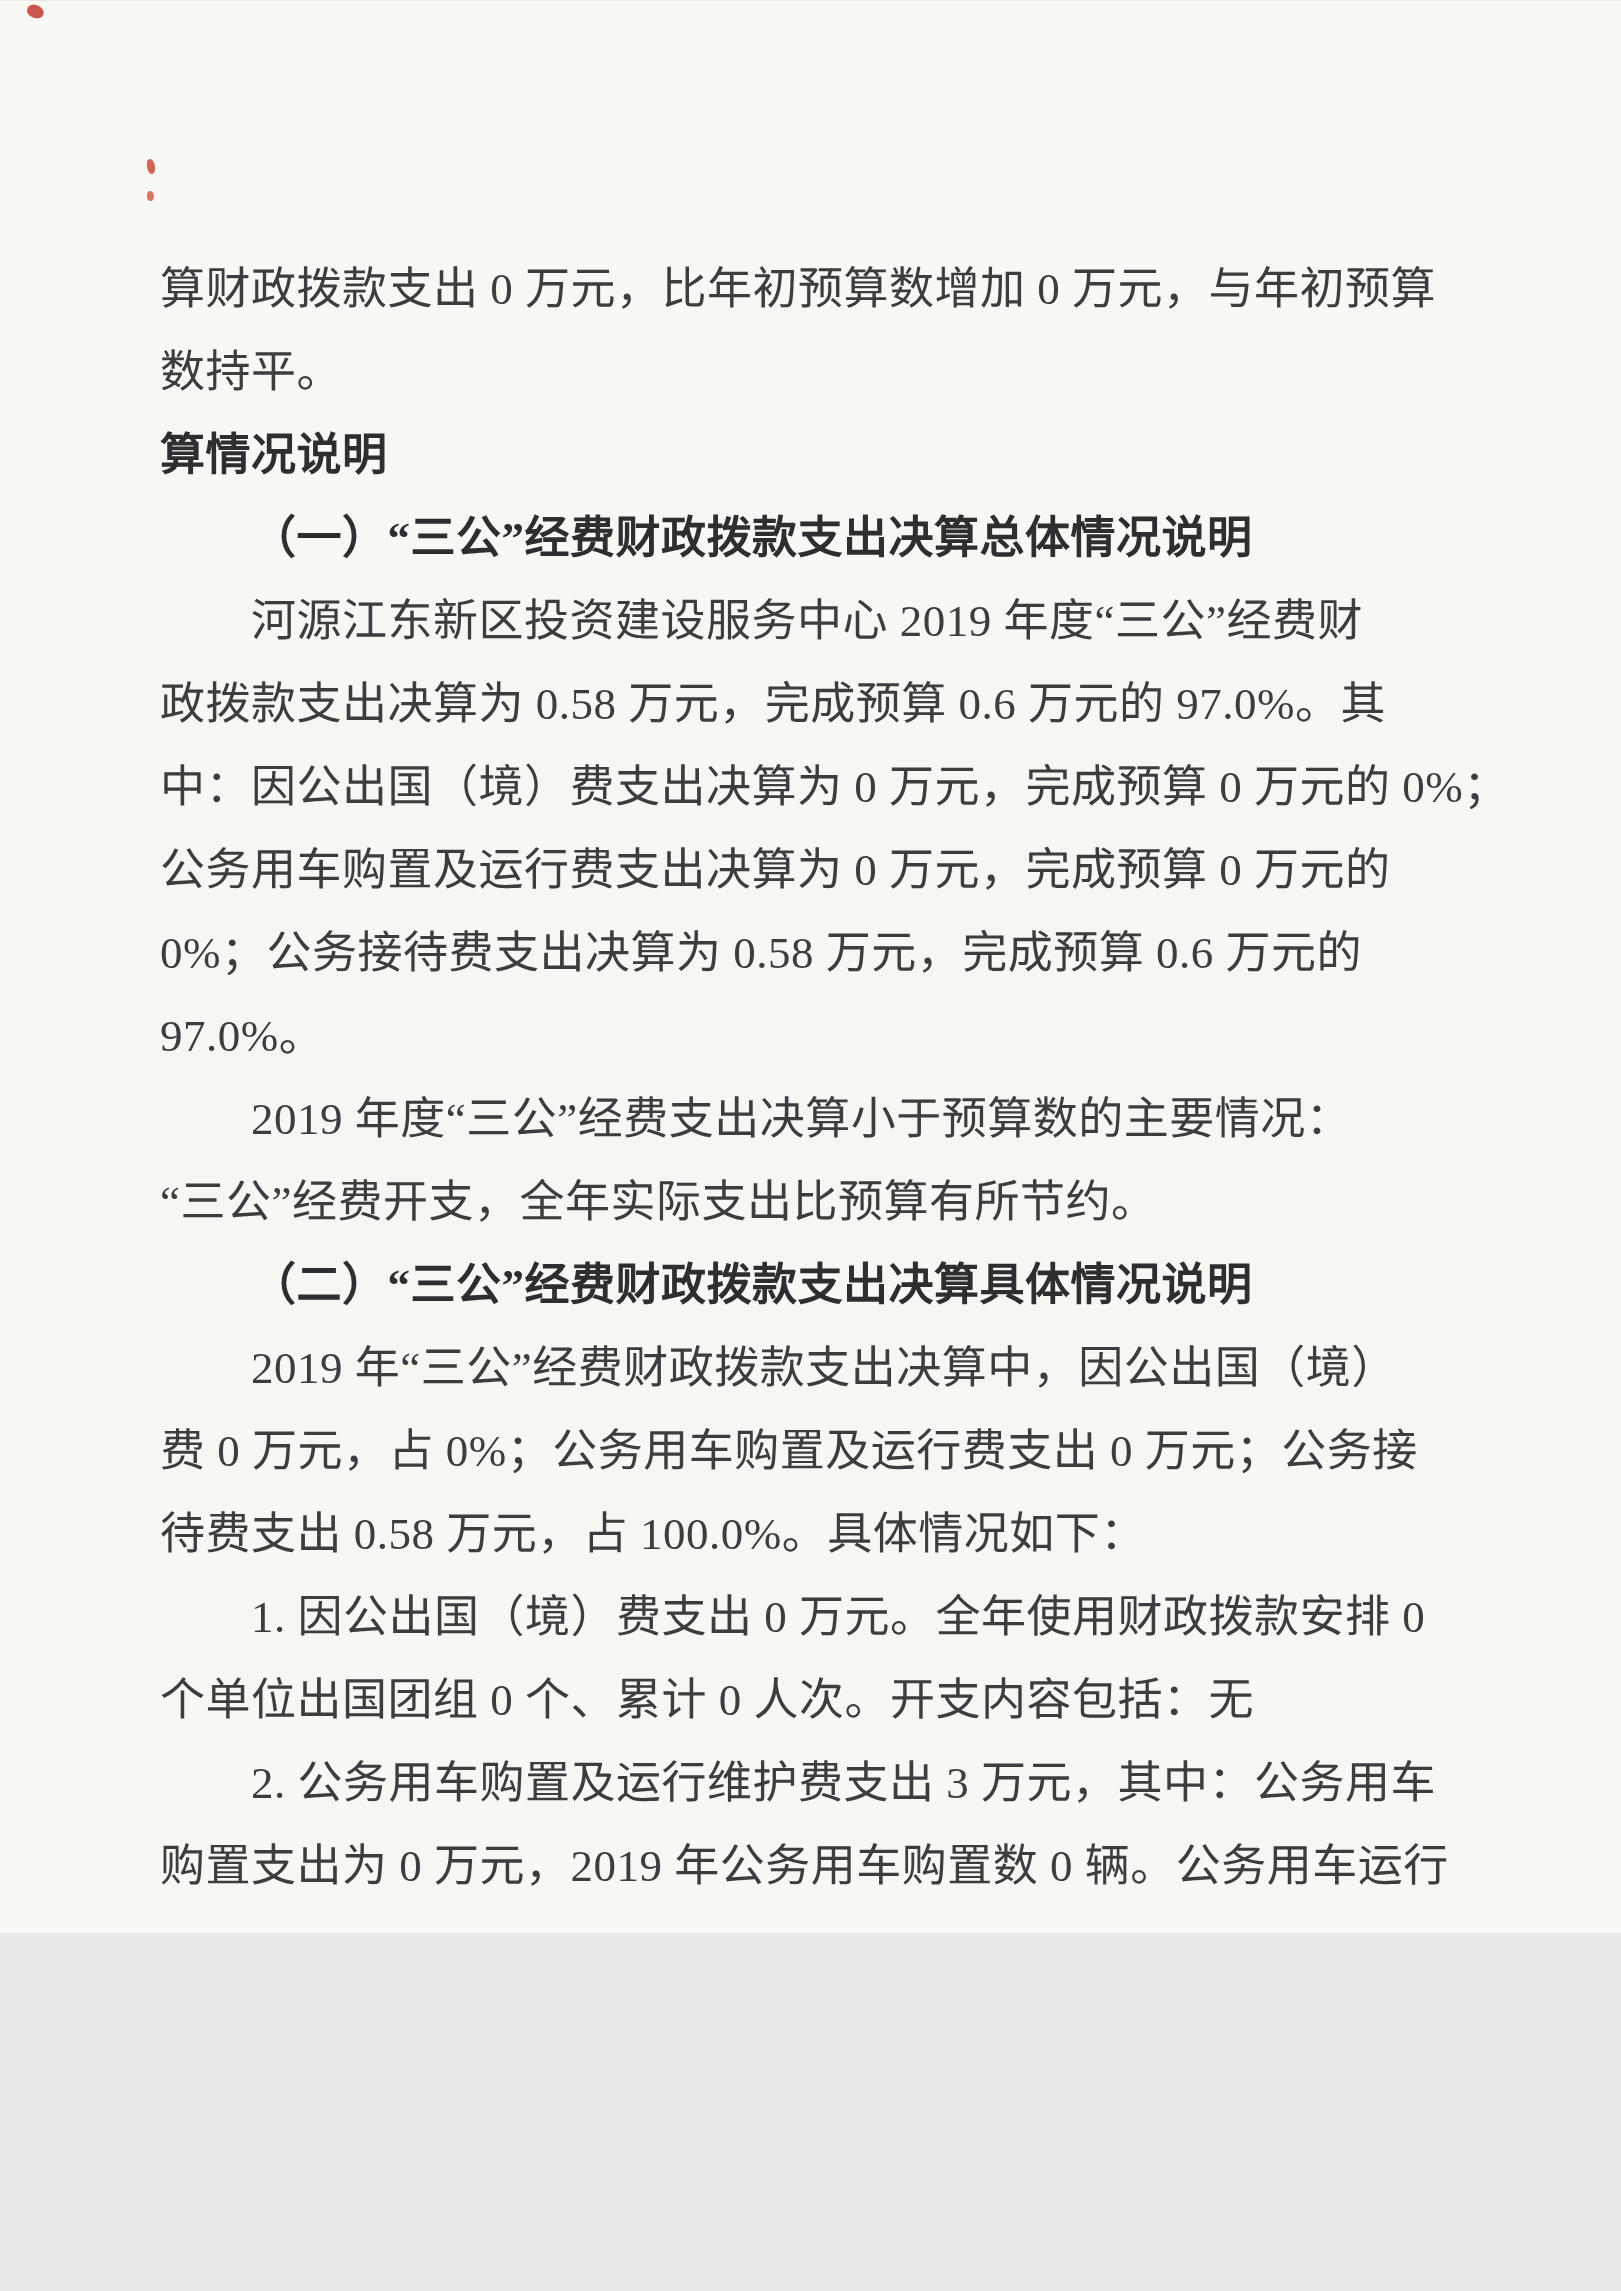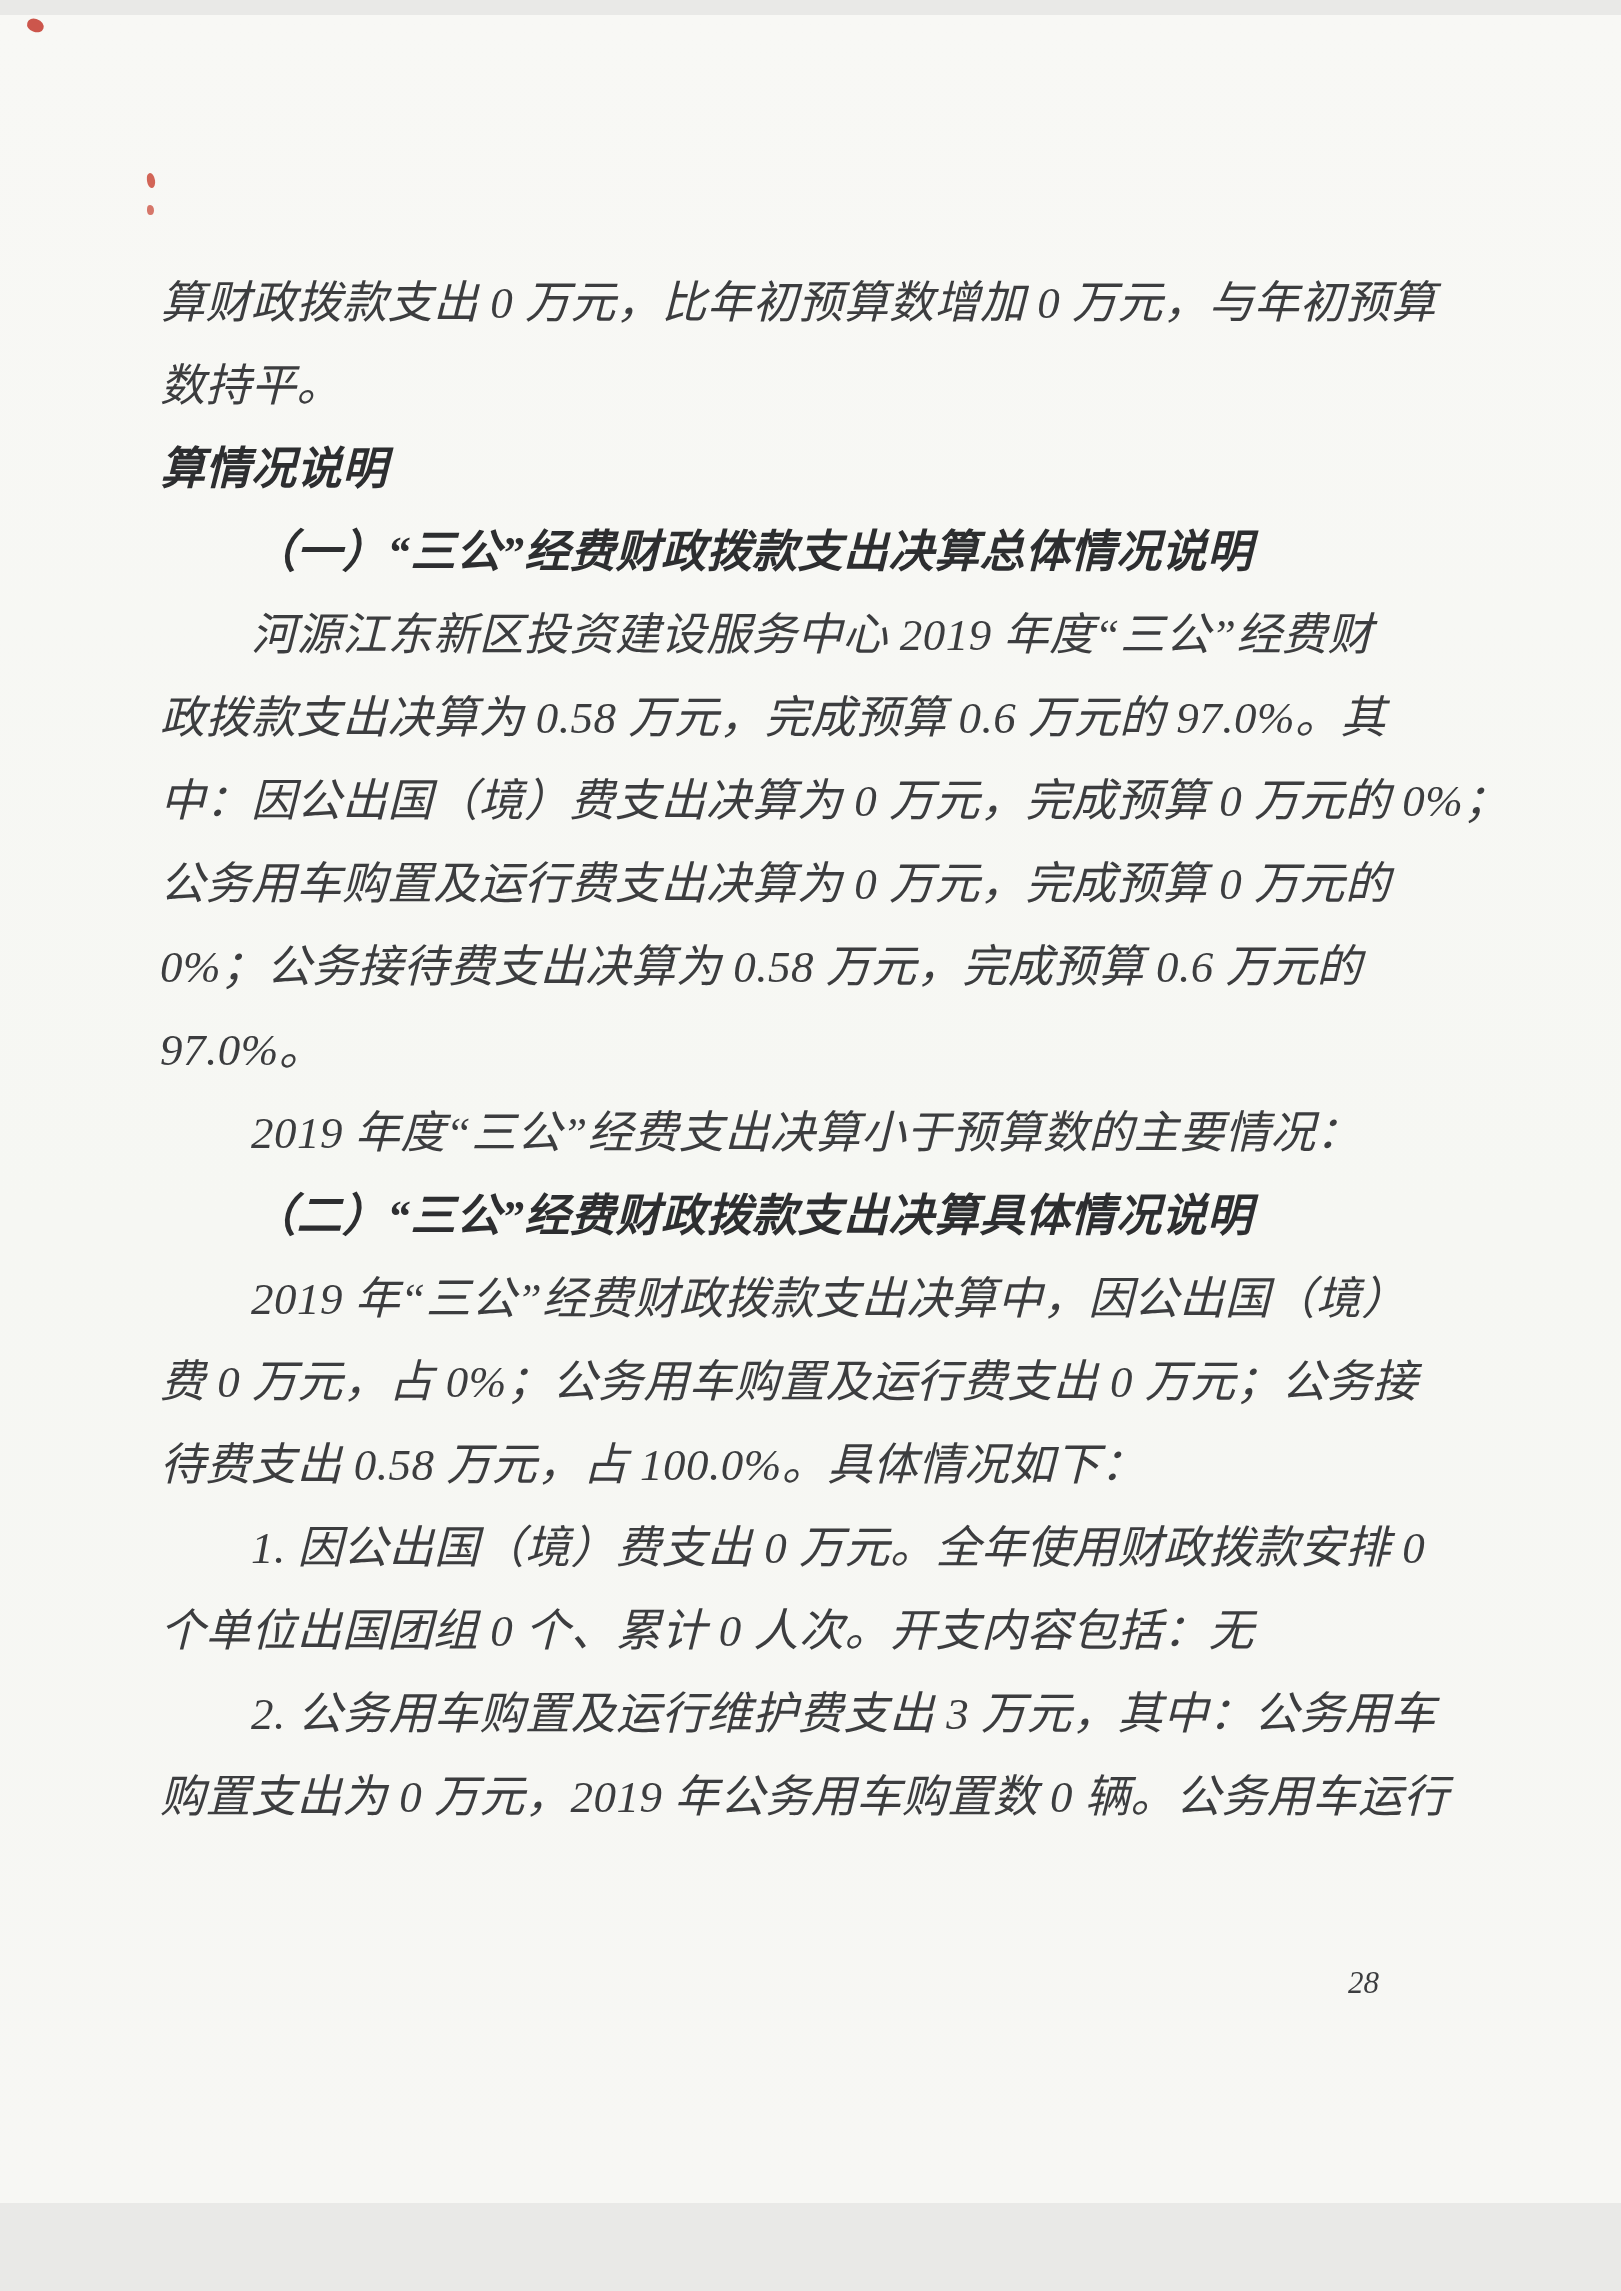--- a/index.html
+++ b/index.html
@@ -1,24 +1,23 @@
 <!DOCTYPE html>
 <html lang="zh-CN"><head>
 <meta charset="utf-8">
 <style>
   html,body{margin:0;padding:0;background:#e9e9e7;}
   .page{
     position:relative;
-    width:1621px;height:2188px;
-    margin:15px auto;
+    width:1621px;height:1932px;
+    margin:1px auto;
     background:linear-gradient(180deg,#f8f8f5 0%,#f6f7f3 55%,#f7f7f4 100%);
     font-family:"Liberation Serif","DejaVu Serif",serif;
     color:#3c3d3f;
     overflow:hidden;
-    font-style:italic;
   }
   .content{
     position:absolute;
     left:160px;top:247px;
     width:1308px;
   }
   .line{
     font-size:45px;
     line-height:83px;
     height:83px;
@@ -59,20 +58,21 @@
       <div class="line">数持平。</div>
       <div class="line bold">算情况说明</div>
       <div class="line bold indent">（一）“三公”经费财政拨款支出决算总体情况说明</div>
       <div class="line indent">河源江东新区投资建设服务中心 2019 年度“三公”经费财</div>
       <div class="line">政拨款支出决算为 0.58 万元，完成预算 0.6 万元的 97.0%。其</div>
       <div class="line">中：因公出国（境）费支出决算为 0 万元，完成预算 0 万元的 0%；</div>
       <div class="line">公务用车购置及运行费支出决算为 0 万元，完成预算 0 万元的</div>
       <div class="line">0%；公务接待费支出决算为 0.58 万元，完成预算 0.6 万元的</div>
       <div class="line">97.0%。</div>
       <div class="line indent">2019 年度“三公”经费支出决算小于预算数的主要情况：</div>
+      <div class="line">“三公”经费开支，全年实际支出比预算有所节约。</div>
       <div class="line bold indent">（二）“三公”经费财政拨款支出决算具体情况说明</div>
       <div class="line indent">2019 年“三公”经费财政拨款支出决算中，因公出国（境）</div>
       <div class="line">费 0 万元，占 0%；公务用车购置及运行费支出 0 万元；公务接</div>
       <div class="line">待费支出 0.58 万元，占 100.0%。具体情况如下：</div>
       <div class="line indent">1. 因公出国（境）费支出 0 万元。全年使用财政拨款安排 0</div>
       <div class="line">个单位出国团组 0 个、累计 0 人次。开支内容包括：无</div>
       <div class="line indent">2. 公务用车购置及运行维护费支出 3 万元，其中：公务用车</div>
       <div class="line">购置支出为 0 万元，2019 年公务用车购置数 0 辆。公务用车运行</div>
     </div>
 

